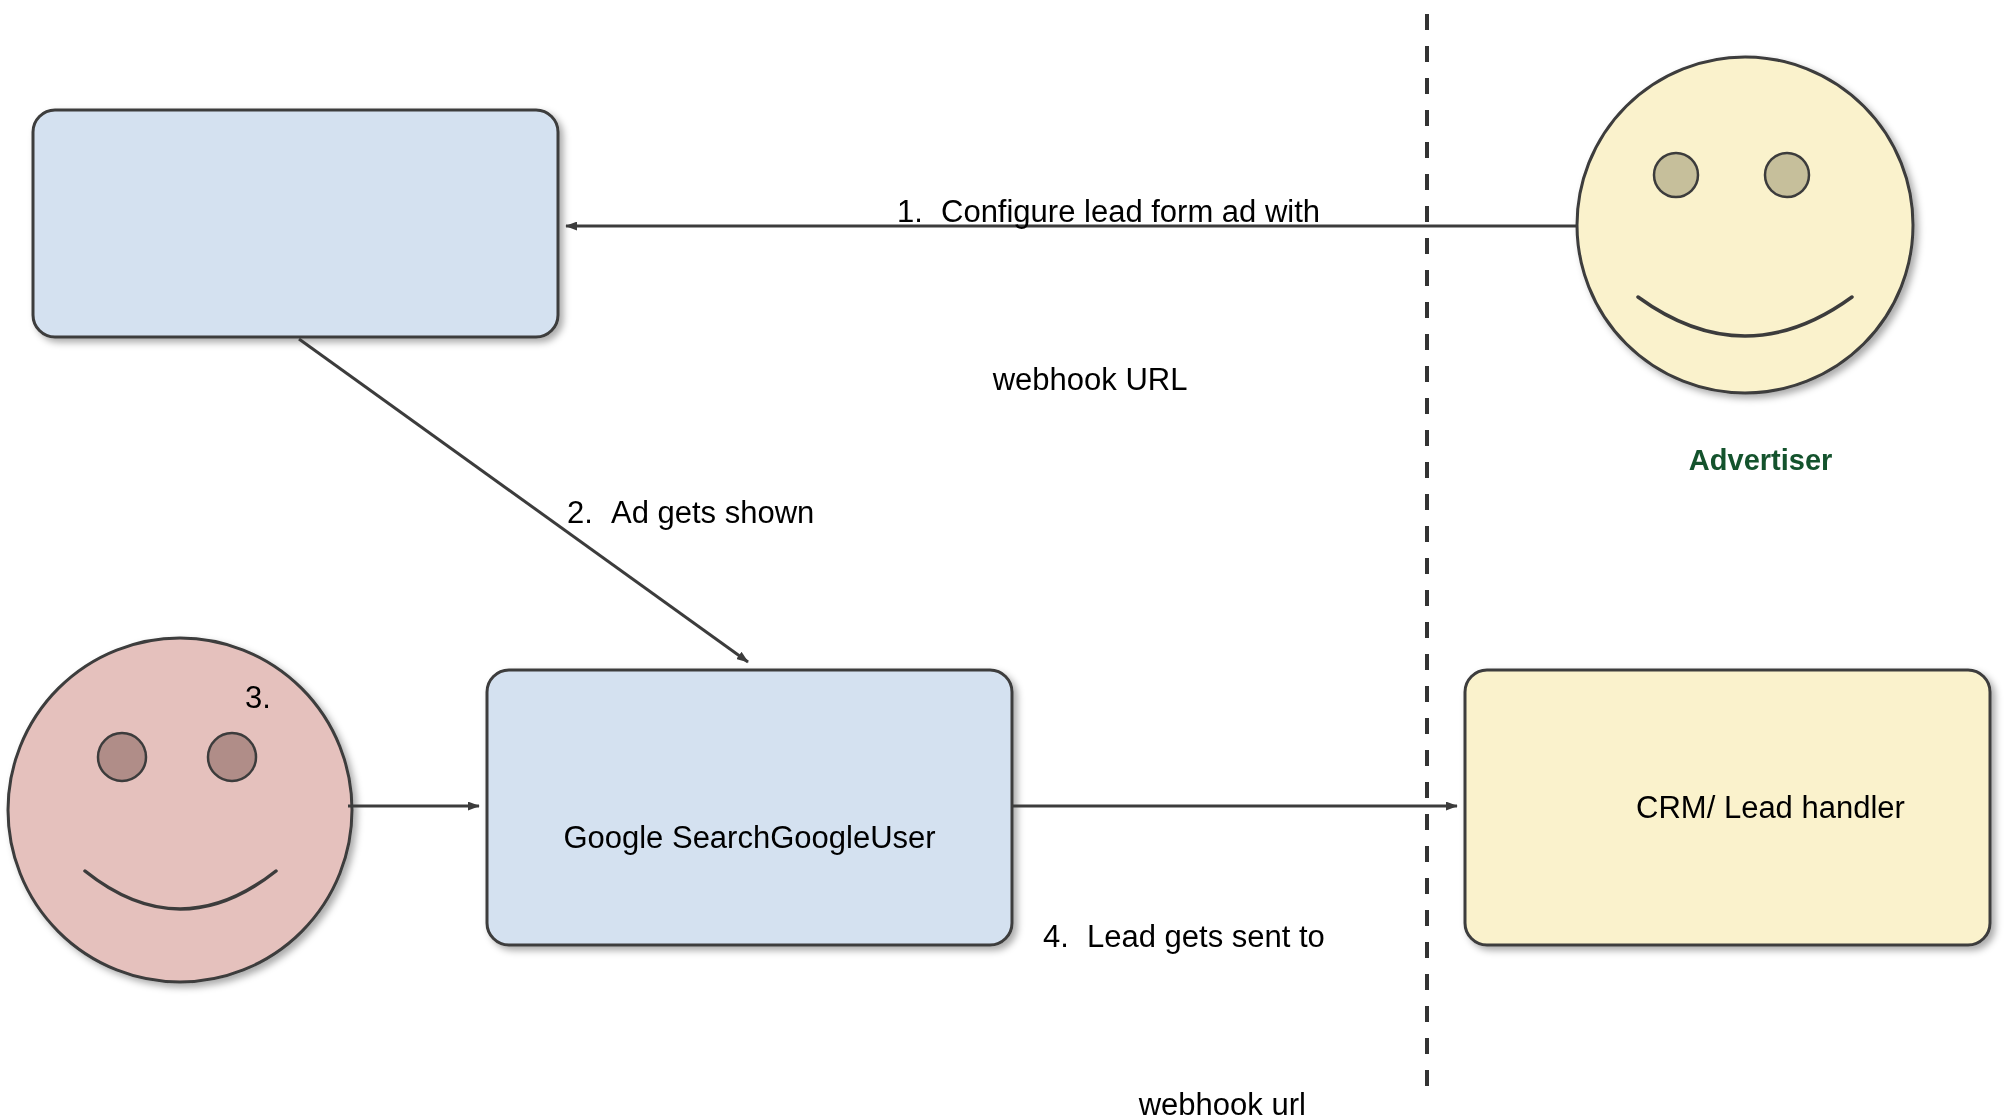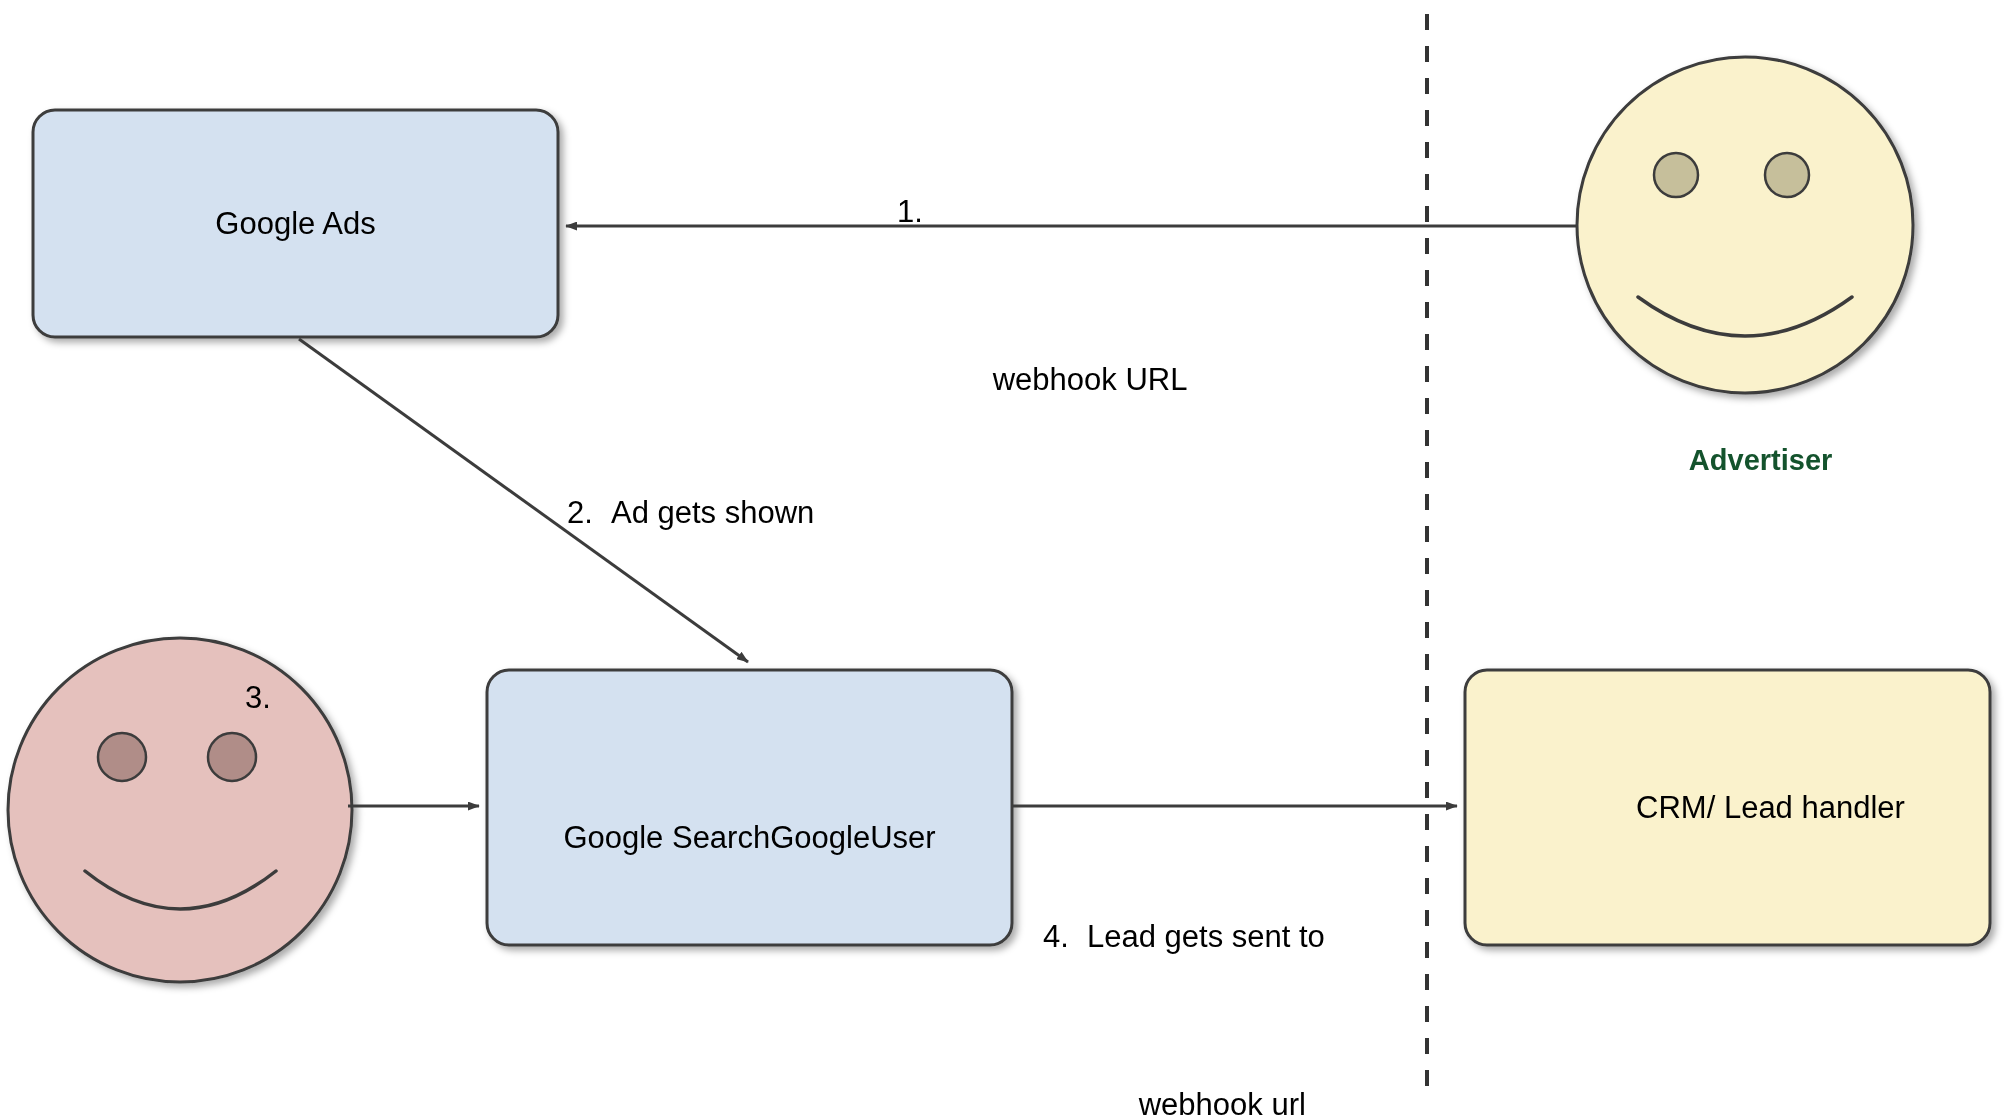--- a/index.html
+++ b/index.html
@@ -102,42 +102,40 @@
 
     <line x1="1576" y1="226" x2="566" y2="226" stroke="#3C3C3C" stroke-width="3" marker-end="url(#arrowhead)"></line>
 
     <line x1="299" y1="339" x2="748" y2="662" stroke="#3C3C3C" stroke-width="3" marker-end="url(#arrowhead)"></line>
 
     <line x1="348" y1="806" x2="479" y2="806" stroke="#3C3C3C" stroke-width="3" marker-end="url(#arrowhead)"></line>
 
     <line x1="1012" y1="806" x2="1457" y2="806" stroke="#3C3C3C" stroke-width="3" marker-end="url(#arrowhead)"></line>
   </svg>
 
-  <div class="node-label" style="left:33px; top:110px; width:525px; height:227px;">
-    <span>Google Ads</span>
-  </div>
 
   <div class="node-label" style="left:487px; top:670px; width:525px; height:335px; flex-direction:row;">
     <span>Google Search</span>
     <span>Google</span>
     <span>User</span>
   </div>
 
   <div class="node-label" style="left:1465px; top:670px; width:525px; height:275px;padding-left:43px;">
     <span>CRM/ Lead handler</span>
   </div>
 
   <div class="actor-label" style="left:1585px; top:411px; width:320px;">
     <span>Advertiser</span>
   </div>
 
 
   <div class="edge-label" style="left:897px; top:107px; width:520px;">
     <div style="display:flex;">
       <span class="num-col">1.</span>
+      <span>Configure lead form ad with</span>
     </div>
     <div style="padding-left:44px;">
       <span>webhook URL</span>
     </div>
   </div>
 
   <div class="edge-label" style="left:567px; top:408px; width:420px;">
     <div style="display:flex;">
       <span class="num-col">2.</span>
       <span>Ad gets shown</span>

